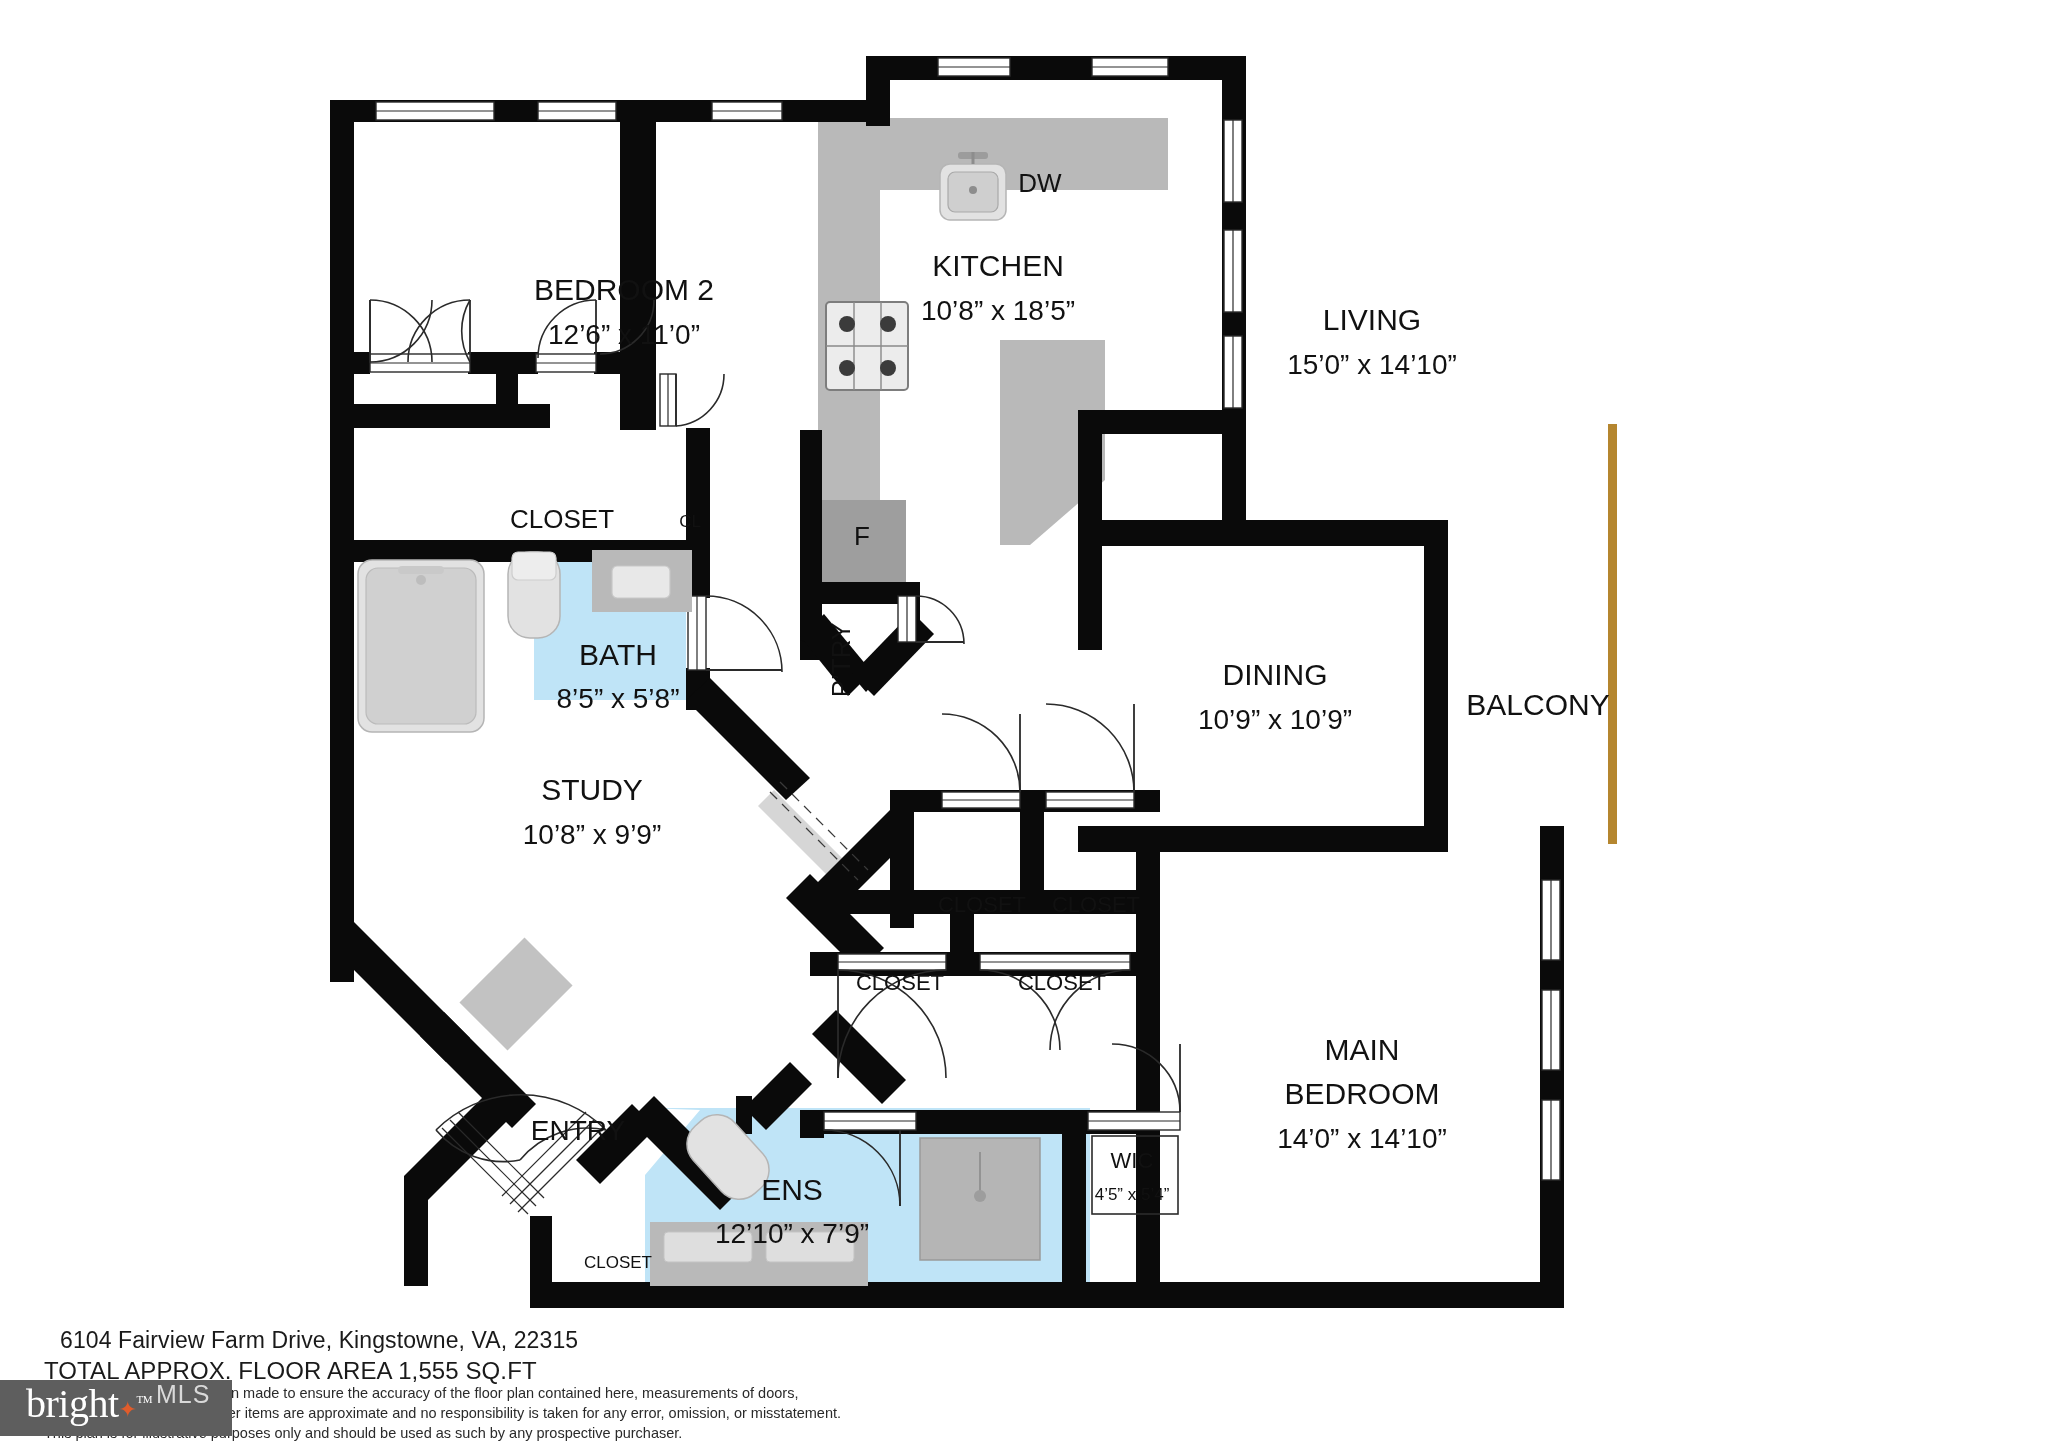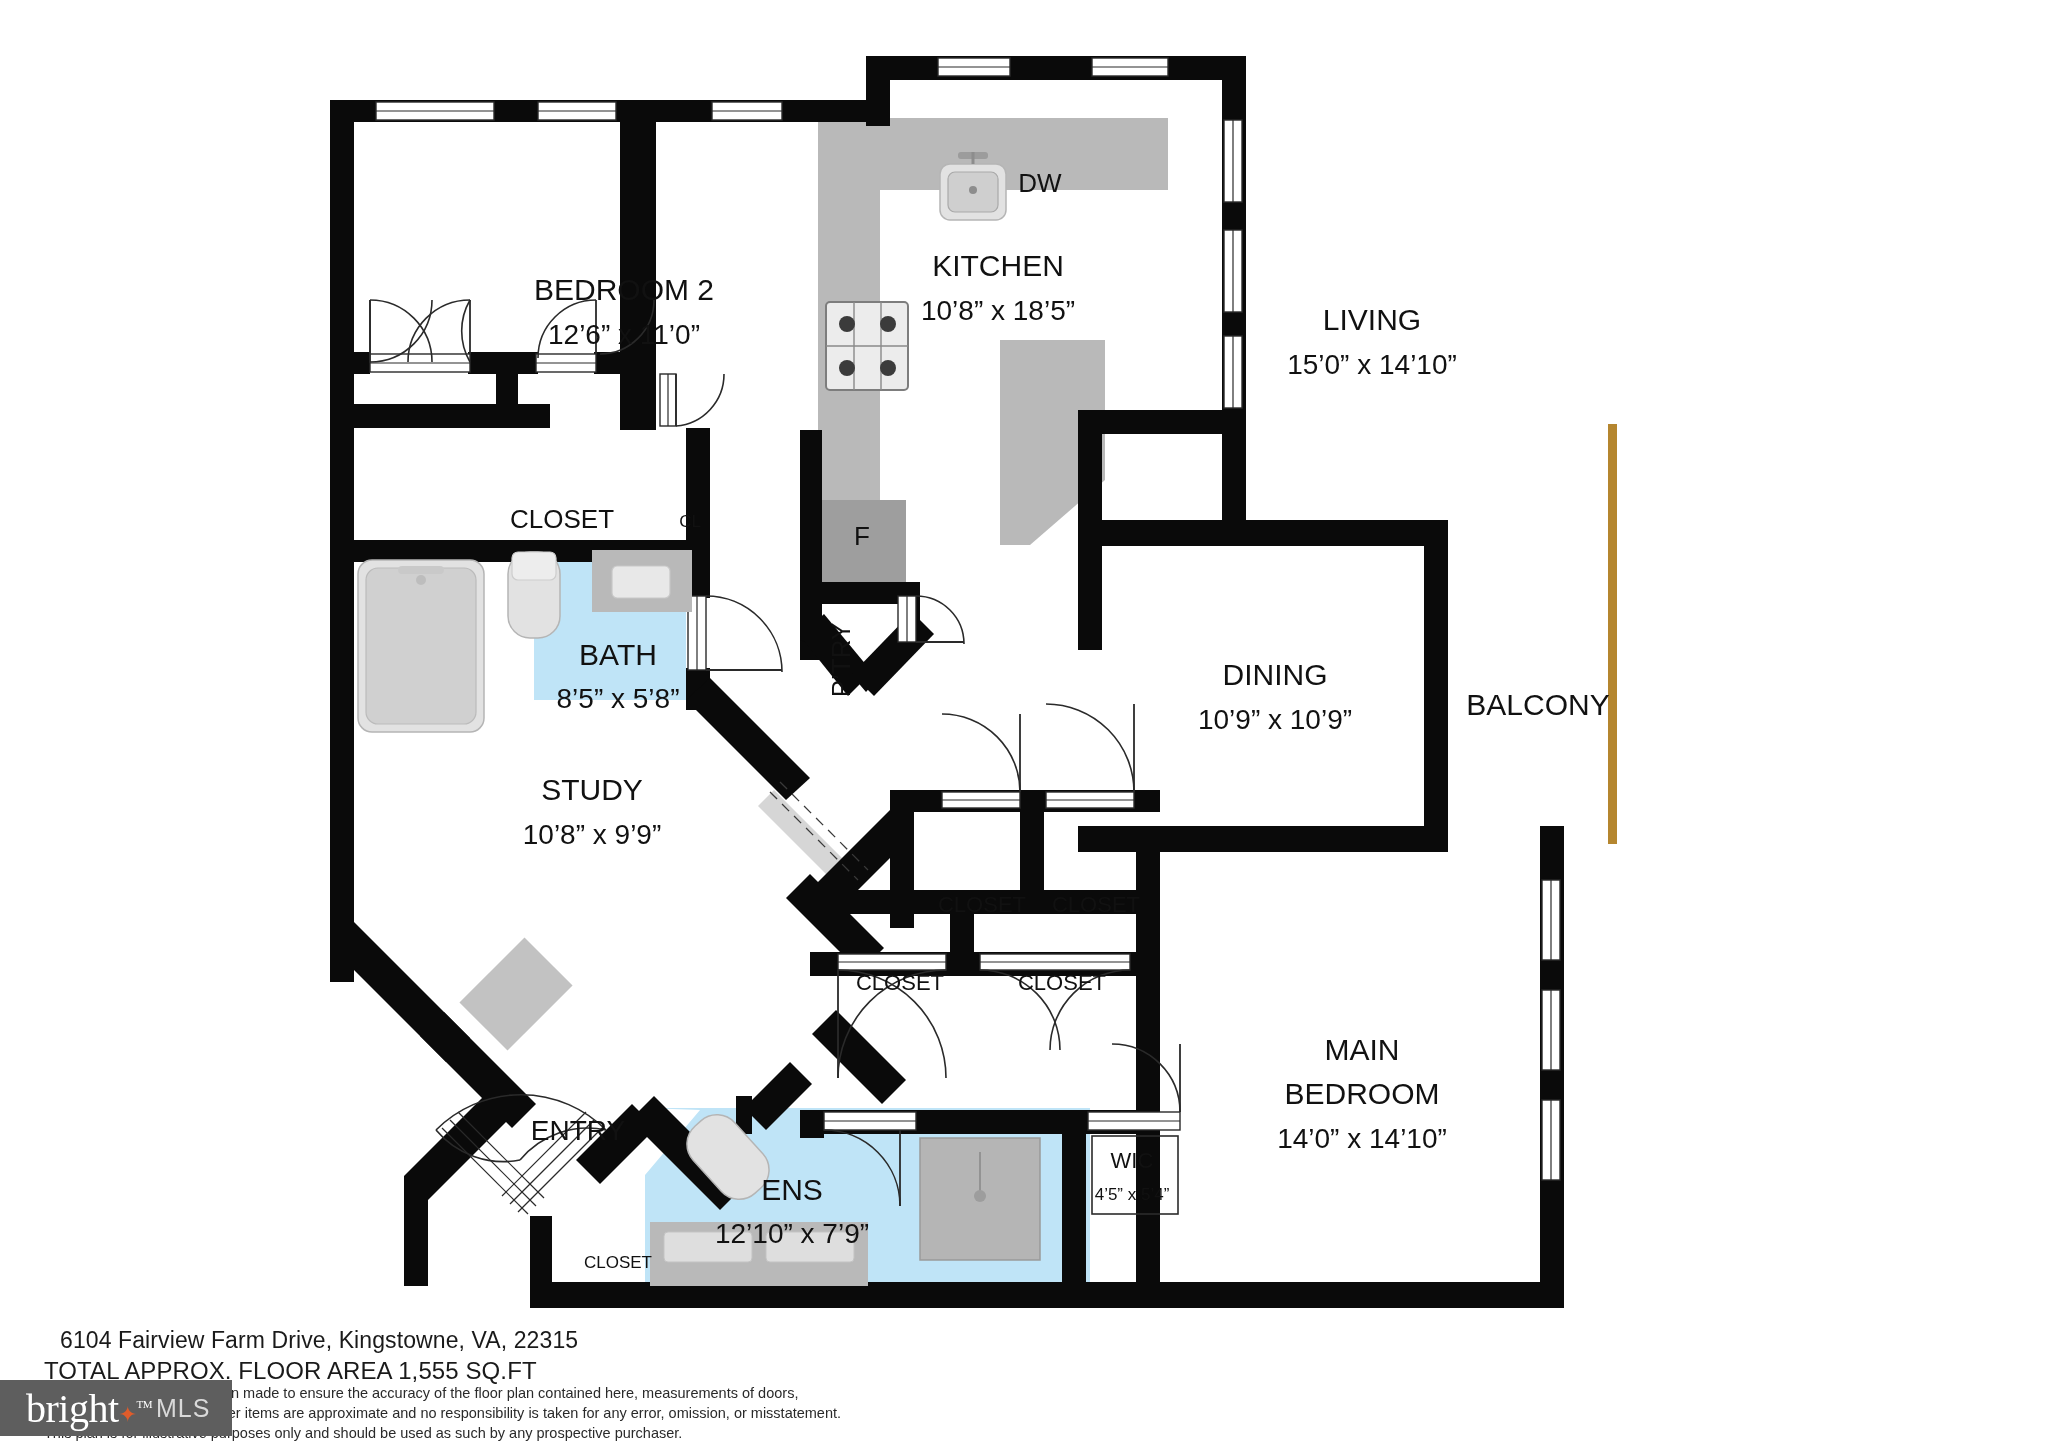--- a/index.html
+++ b/index.html
@@ -27,21 +27,21 @@
   .win{fill:#ffffff;stroke:#2a2a2a;stroke-width:1.4;}
   .winline{stroke:#2a2a2a;stroke-width:1.2;}
   .deck{fill:#b5862f;}
   .footer-addr{position:absolute;font-family:"Liberation Sans",sans-serif;color:#1a1a1a;}
   #addr-line{left:60px;top:1327px;font-size:23px;letter-spacing:.1px;}
   #area-line{left:44px;top:1357px;font-size:24px;letter-spacing:.1px;}
   #disc-1{left:44px;top:1385px;font-size:14.5px;color:#2a2a2a;}
   #disc-2{left:44px;top:1405px;font-size:14.5px;color:#2a2a2a;}
   #disc-3{left:44px;top:1425px;font-size:14.5px;color:#2a2a2a;}
   #mls-logo{position:absolute;left:0px;top:1380px;width:232px;height:56px;background:#5e5e5e;
-            display:flex;align-items:center;}
+            display:flex;}
   #mls-logo .lg-bright{font-family:"Liberation Serif",serif;font-size:40px;color:#ffffff;margin-left:26px;letter-spacing:-.5px;}
   #mls-logo .lg-tm{font-size:11px;color:#ffffff;vertical-align:super;}
   #mls-logo .lg-mls{font-family:"Liberation Sans",sans-serif;font-size:25px;color:#d9d9d9;margin-left:4px;letter-spacing:1px;}
   .star{color:#e05c2b;font-size:22px;}
 </style>
 </head>
 <body>
 
 <div id="plan-root">
 <svg width="2048" height="1448" viewBox="0 0 2048 1448" xmlns="http://www.w3.org/2000/svg">

